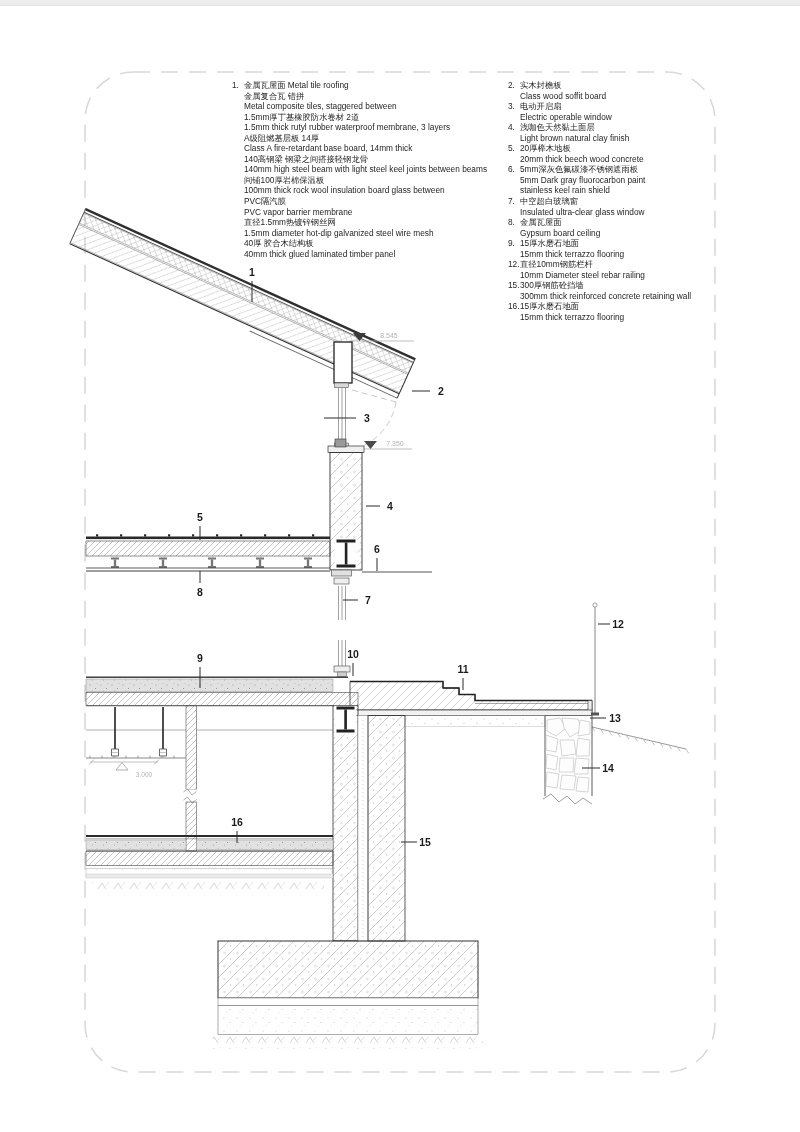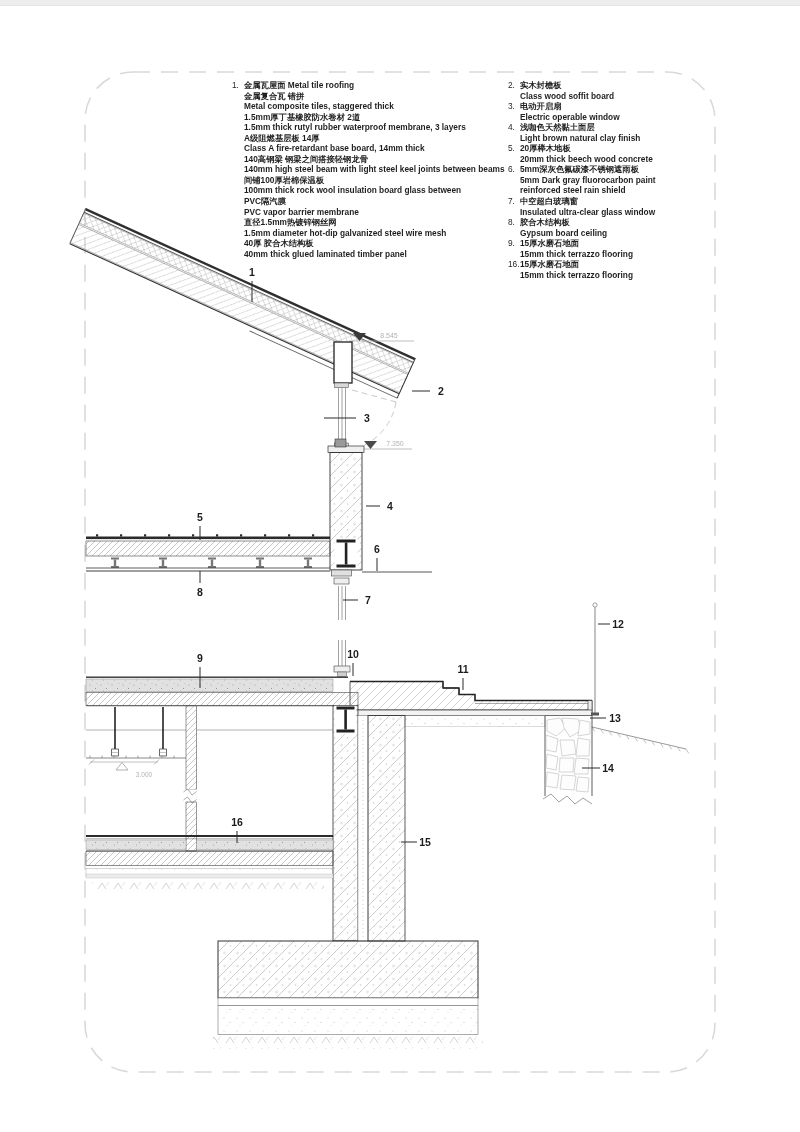--- a/index.html
+++ b/index.html
@@ -10,21 +10,21 @@
   svg{position:absolute;left:0;top:0;}
   svg text{font-family:"Liberation Sans",sans-serif;}
   .callout-num{font-size:10.5px;font-weight:bold;fill:#1c1c1c;text-anchor:middle;}
   .elev-txt{font-size:7px;fill:#b3b3b3;text-anchor:middle;}
   .elev-txt.small{font-size:6.5px;}
   .notes{position:absolute;font-size:8.3px;line-height:10.55px;color:#1f1f1f;}
   .notes-left{left:232px;top:80px;width:275px;}
   .notes-right{left:508px;top:80px;width:200px;}
   .note{position:relative;padding-left:12px;}
   .note .num{position:absolute;left:0;top:0;}
-  .nline{white-space:nowrap;font-weight:bold;}
+  .nline{white-space:nowrap;}
 </style>
 </head>
 <body>
 
 <div class="page">
   <div class="top-strip"></div>
 
   <svg width="800" height="1132" viewBox="0 0 800 1132">
     <defs>
       <pattern id="pHatch" width="6" height="6" patternUnits="userSpaceOnUse">
@@ -330,21 +330,21 @@
         <line x1="237" y1="831" x2="237" y2="843" stroke="#2a2a2a" stroke-width="1"></line>
         <text x="237" y="825.6" class="callout-num">16</text>
       </g>
   </svg>
 
   <div class="notes notes-left" id="notes-left">
       <div class="note">
         <span class="num">1.</span>
         <div class="nline">金属瓦屋面  Metal tile roofing</div>
         <div class="nline">金属复合瓦 错拼</div>
-        <div class="nline">Metal composite tiles, staggered thick</div>
+        <div class="nline">Metal composite tiles, staggered between</div>
         <div class="nline">1.5mm厚丁基橡胶防水卷材 2道</div>
         <div class="nline">1.5mm thick rutyl rubber waterproof membrane, 3 layers</div>
         <div class="nline">A级阻燃基层板 14厚</div>
         <div class="nline">Class A fire-retardant base board, 14mm thick</div>
         <div class="nline">140高钢梁 钢梁之间搭接轻钢龙骨</div>
         <div class="nline">140mm high steel beam with light steel keel joints between beams</div>
         <div class="nline">间铺100厚岩棉保温板</div>
         <div class="nline">100mm thick rock wool insulation board glass between</div>
         <div class="nline">PVC隔汽膜</div>
         <div class="nline">PVC vapor barrier membrane</div>
@@ -372,36 +372,46 @@
       </div>
       <div class="note">
         <span class="num">5.</span>
         <div class="nline">20厚榉木地板</div>
         <div class="nline">20mm thick beech wood concrete</div>
       </div>
       <div class="note">
         <span class="num">6.</span>
         <div class="nline">5mm深灰色氟碳漆不锈钢遮雨板</div>
         <div class="nline">5mm Dark gray fluorocarbon paint</div>
-        <div class="nline">reinforced steel rain shield</div>
+        <div class="nline">stainless keel rain shield</div>
       </div>
       <div class="note">
         <span class="num">7.</span>
         <div class="nline">中空超白玻璃窗</div>
         <div class="nline">Insulated ultra-clear glass window</div>
       </div>
       <div class="note">
         <span class="num">8.</span>
-        <div class="nline">胶合木结构板</div>
+        <div class="nline">金属瓦屋面</div>
         <div class="nline">Gypsum board ceiling</div>
       </div>
       <div class="note">
         <span class="num">9.</span>
         <div class="nline">15厚水磨石地面</div>
         <div class="nline">15mm thick terrazzo flooring</div>
       </div>
       <div class="note">
+        <span class="num">12.</span>
+        <div class="nline">直径10mm钢筋栏杆</div>
+        <div class="nline">10mm Diameter steel rebar railing</div>
+      </div>
+      <div class="note">
+        <span class="num">15.</span>
+        <div class="nline">300厚钢筋砼挡墙</div>
+        <div class="nline">300mm thick reinforced concrete retaining wall</div>
+      </div>
+      <div class="note">
         <span class="num">16.</span>
         <div class="nline">15厚水磨石地面</div>
         <div class="nline">15mm thick terrazzo flooring</div>
       </div>
     </div>
 </div>
 
 </body></html>

